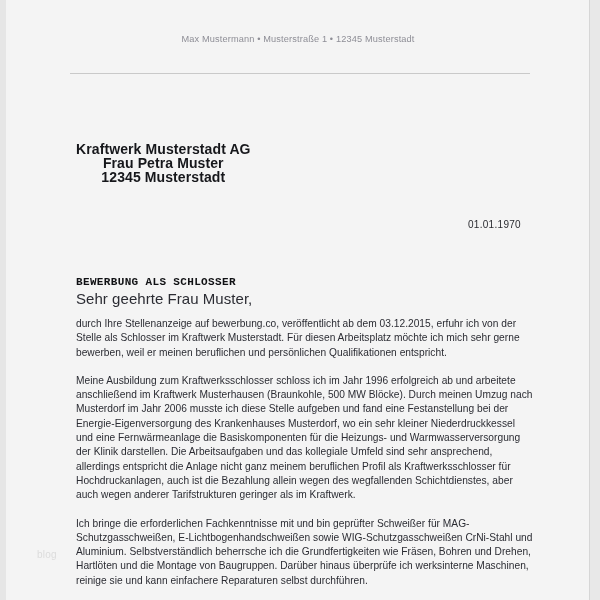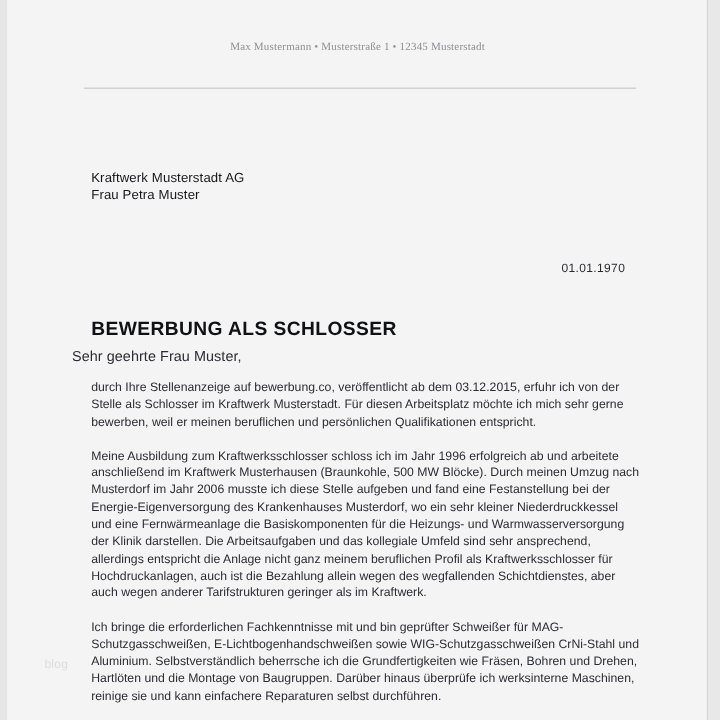--- a/index.html
+++ b/index.html
@@ -34,75 +34,76 @@
     top: 0;
     width: 584px;
   }
   .letterhead-line {
     text-align: center;
     color: #8e8e96;
     font-size: 9.2px;
     letter-spacing: 0.15px;
     line-height: 18px;
     white-space: nowrap;
-    font-family: Liberation Serif, serif;
   }
   #letterhead-line-1 { margin-top: 30px; }
   #letterhead-line-2 { margin-top: 0px; }
 
   #letterhead-rule {
     position: absolute;
     left: 64px;
     top: 73px;
     width: 460px;
     height: 1px;
     background: #c9c9c9;
   }
 
   
   #recipient-block {
     position: absolute;
     left: 70px;
     top: 142px;
-    font-size: 11px;
-    font-weight: normal;
+    font-size: 14px;
+    font-weight: bold;
     color: #16171b;
     line-height: 14.2px;
     letter-spacing: 0.1px;
+    text-align: center;
   }
   #recipient-block div { white-space: nowrap; }
 
   
   #letter-date {
     position: absolute;
     right: 68px;
     top: 219px;
     font-size: 10px;
     color: #2a2b30;
     letter-spacing: 0.3px;
   }
 
   
   #subject-line {
     position: absolute;
     left: 70px;
-    top: 266px;
-    font-size: 16px;
+    top: 276px;
+    font-size: 11px;
     font-weight: bold;
     color: #101114;
     letter-spacing: 0.35px;
     white-space: nowrap;
+    font-family: Liberation Mono, monospace;
   }
 
   
   #salutation {
     position: absolute;
-    left: 54px;
+    left: 70px;
     top: 290px;
-    font-size: 12px;
+    font-size: 15px;
     color: #2b2c33;
     letter-spacing: 0.05px;
   }
 
   
   #body-text {
     position: absolute;
     left: 70px;
     top: 317px;
     width: 458px;
@@ -146,20 +147,21 @@
 
   <div id="letterhead">
     <div class="letterhead-line" id="letterhead-line-1">Max Mustermann • Musterstraße 1 • 12345 Musterstadt</div>
   </div>
 
   <div id="letterhead-rule"></div>
 
   <div id="recipient-block">
     <div>Kraftwerk Musterstadt AG</div>
     <div>Frau Petra Muster</div>
+    <div>12345 Musterstadt</div>
   </div>
 
   <div id="letter-date">01.01.1970</div>
 
   <div id="subject-line">BEWERBUNG ALS SCHLOSSER</div>
 
   <div id="salutation">Sehr geehrte Frau Muster,</div>
 
   <div id="body-text">
     <p class="body-paragraph">durch Ihre Stellenanzeige auf bewerbung.co, veröffentlicht ab dem 03.12.2015, erfuhr ich von der Stelle als Schlosser im Kraftwerk Musterstadt. Für diesen Arbeitsplatz möchte ich mich sehr gerne bewerben, weil er meinen beruflichen und persönlichen Qualifikationen entspricht.</p>

